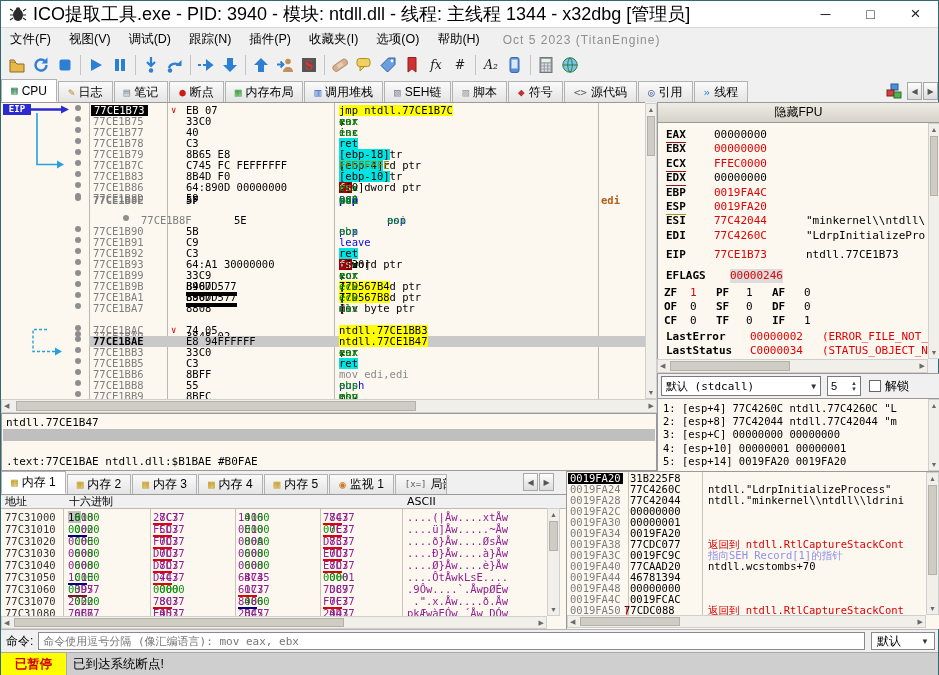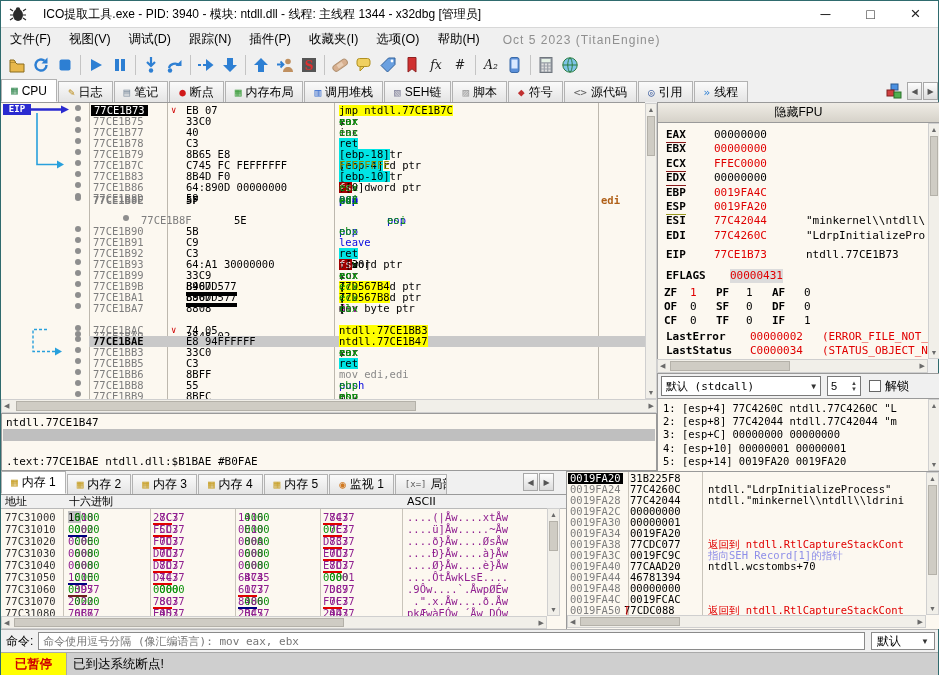--- a/index.html
+++ b/index.html
@@ -3,21 +3,21 @@
 <meta charset="utf-8">
 <style>
   *{margin:0;padding:0;box-sizing:border-box}
   html,body{width:939px;height:675px;overflow:hidden;background:#10393c}
   body{font-family:"Liberation Sans","DejaVu Sans",sans-serif;font-size:12px;color:#000}
   #win{position:relative;width:939px;height:675px;background:#f0f0f0;border:1px solid #2f6b6e}
   .mono{font-family:"DejaVu Sans Mono",monospace}
 
   
   #titlebar{position:absolute;left:0;top:0;width:937px;height:27px;background:#fff;display:flex;align-items:center;border-bottom:1px solid #d8d8d8}
-  #title-text{margin-left:16px;font-size:12px;white-space:nowrap;overflow:hidden}
+  #title-text{margin-left:6px;font-size:18px;white-space:nowrap;overflow:hidden}
   #win-controls{margin-left:auto;display:flex;height:100%}
   .wbtn{width:45px;height:100%;display:flex;align-items:center;justify-content:center;font-size:14px;color:#222}
   #app-icon{margin-left:8px;width:18px;height:16px}
 
   
   #menubar{position:absolute;left:0;top:27px;width:937px;height:23px;background:#f0f0f0;display:flex;align-items:center}
   .menu-item{padding:0 9px;height:100%;display:flex;align-items:center;font-size:12.5px}
   #build-info{color:#8f8f8f;margin-left:14px;font-size:12px;letter-spacing:1px}
 
   
@@ -442,21 +442,21 @@
   <div id="regs">
       <div class="regrow" style="top: 5px;"><span class="rl ul-dr">EAX</span><span class="rv">00000000</span></div>
       <div class="regrow" style="top: 19.4px;"><span class="rl">EBX</span><span class="rv red">00000000</span></div>
       <div class="regrow" style="top: 33.8px;"><span class="rl ul-dr">ECX</span><span class="rv red">FFEC0000</span></div>
       <div class="regrow" style="top: 48.2px;"><span class="rl ul-dr">EDX</span><span class="rv">00000000</span></div>
       <div class="regrow" style="top: 62.6px;"><span class="rl">EBP</span><span class="rv red">0019FA4C</span></div>
       <div class="regrow" style="top: 77px;"><span class="rl ul-ol">ESP</span><span class="rv red">0019FA20</span></div>
       <div class="regrow" style="top: 91.4px;"><span class="rl">ESI</span><span class="rv red">77C42044</span><span class="rc">"minkernel\\ntdll\</span></div>
       <div class="regrow" style="top: 105.8px;"><span class="rl">EDI</span><span class="rv red">77C4260C</span><span class="rc">"LdrpInitializePro</span></div>
       <div class="regrow" style="top: 125px;"><span class="rl">EIP</span><span class="rv red">77CE1B73</span><span class="rc">ntdll.77CE1B73</span></div>
-      <div class="regrow" style="top: 146px;"><span class="rl">EFLAGS</span><span class="efv red">00000431</span></div>
+      <div class="regrow" style="top: 146px;"><span class="rl">EFLAGS</span><span class="efv red">00000246</span></div>
       <div class="regrow" style="top: 163px;"><span class="rl" style="left: 6px;">ZF</span><span class="red" style="left: 32px;">1</span><span class="rl" style="left: 58px;">PF</span><span style="left: 88px;">1</span><span class="rl" style="left: 114px;">AF</span><span style="left: 146px;">0</span></div>
       <div class="regrow" style="top: 177px;"><span class="rl" style="left: 6px;">OF</span><span style="left: 32px;">0</span><span class="rl" style="left: 58px;">SF</span><span style="left: 88px;">0</span><span class="rl" style="left: 114px;">DF</span><span style="left: 146px;">0</span></div>
       <div class="regrow" style="top: 191px;"><span class="rl" style="left: 6px;">CF</span><span style="left: 32px;">0</span><span class="rl" style="left: 58px;">TF</span><span style="left: 88px;">0</span><span class="rl" style="left: 114px;">IF</span><span style="left: 146px;">1</span></div>
       <div class="regrow" style="top: 207px;"><span class="rl">LastError</span><span class="rv2 red">00000002</span><span class="rc2">(ERROR_FILE_NOT_F</span></div>
       <div class="regrow" style="top: 221px;"><span class="rl">LastStatus</span><span class="rv2 red">C0000034</span><span class="rc2">(STATUS_OBJECT_NA</span></div>
     </div>
   <div class="sbv" id="regs-sbv">
     <div class="sb-arrow" style="top:0">▲</div>
     <div class="sb-thumb" style="left:1px;top:12px;width:8px;height:60px"></div>
     <div class="sb-arrow" style="bottom:0">▼</div>

